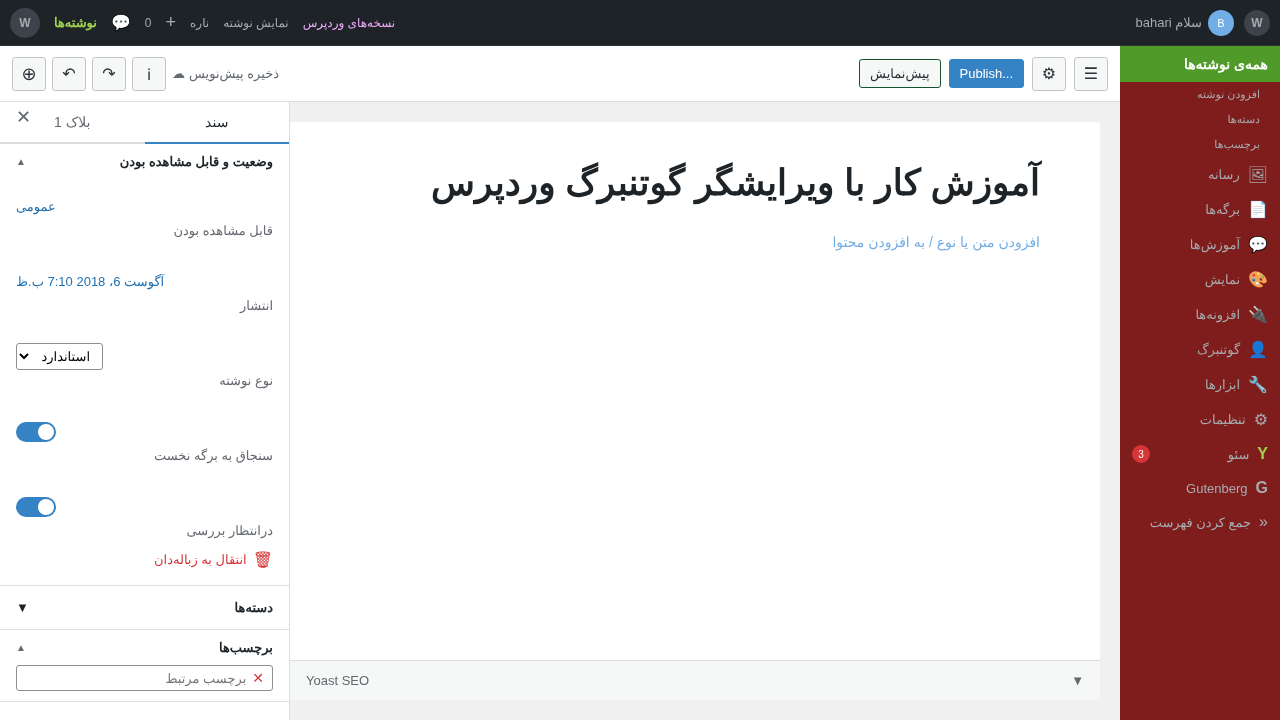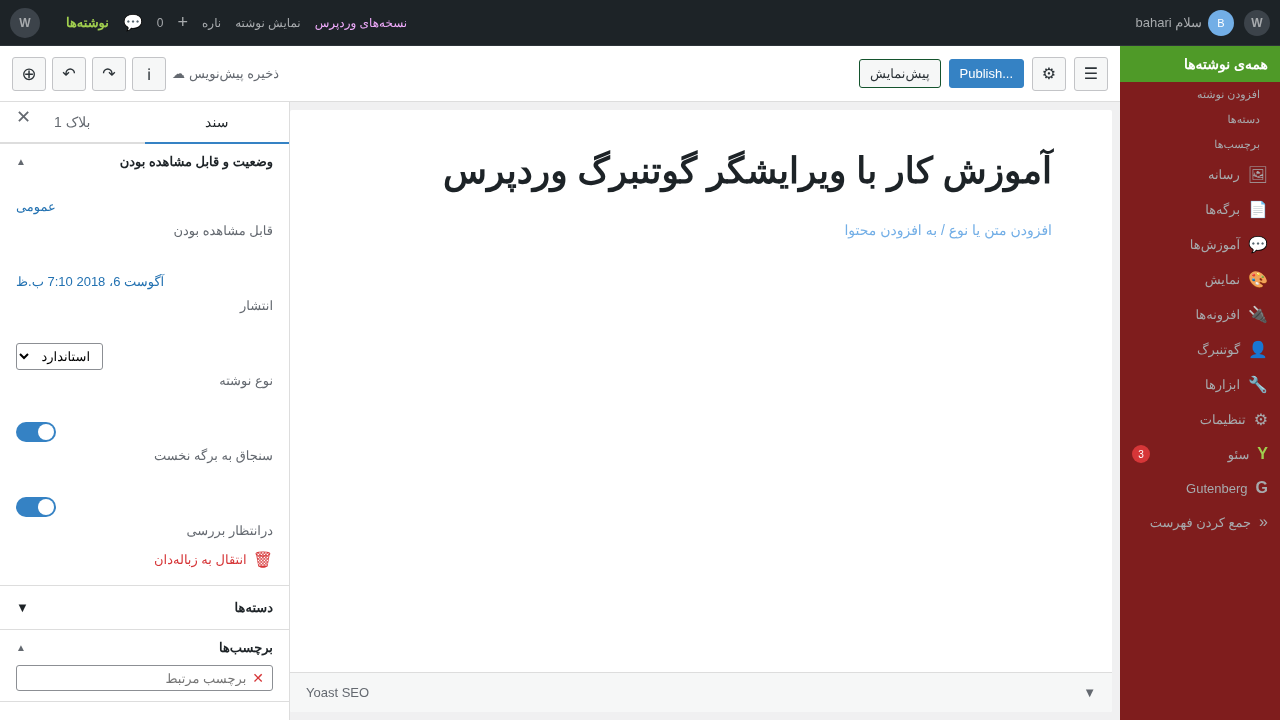--- a/index.html
+++ b/index.html
@@ -132,21 +132,21 @@
     .content-wrapper {
       display: flex;
       flex: 1;
       overflow: hidden;
     }
 
     
     .post-editor {
       flex: 1;
       background: #fff;
-      margin: 8px;
+      margin: 20px;
       margin-left: 0;
       border-radius: 2px;
       overflow-y: auto;
       padding: 40px 60px;
       position: relative;
     }
     .post-title {
       font-size: 36px;
       font-weight: bold;
       color: #1d2327;
@@ -308,21 +308,21 @@
     <div class="avatar">B</div>
     <span>سلام bahari</span>
   </div>
   <div class="admin-bar-right">
     <span style="font-size:12px; color:#f0abfc;">نسخه‌های وردپرس</span>
     <span style="font-size:12px; color:#a7aaad;">نمایش نوشته</span>
     <span style="font-size:12px; color:#a7aaad;">ناره</span>
     <span style="font-size:18px; color:#a7aaad;">+</span>
     <span style="font-size:12px; color:#a7aaad;">0</span>
     <span style="font-size:16px; color:#a7aaad;">💬</span>
-    <span style="font-size:13px; color:#a0ce4e; font-weight:bold;margin-left:12px;">نوشته‌ها</span>
+    <span style="font-size:13px; color:#a0ce4e; font-weight:bold;">نوشته‌ها</span>
     <div class="admin-bar-logo">
       <span style="font-weight:bold; font-size:12px;">W</span>
     </div>
   </div>
 </div>
 
 <div class="main-layout">
 
   <div class="sidebar">
     <div class="sidebar-top-label">همه‌ی نوشته‌ها</div>

